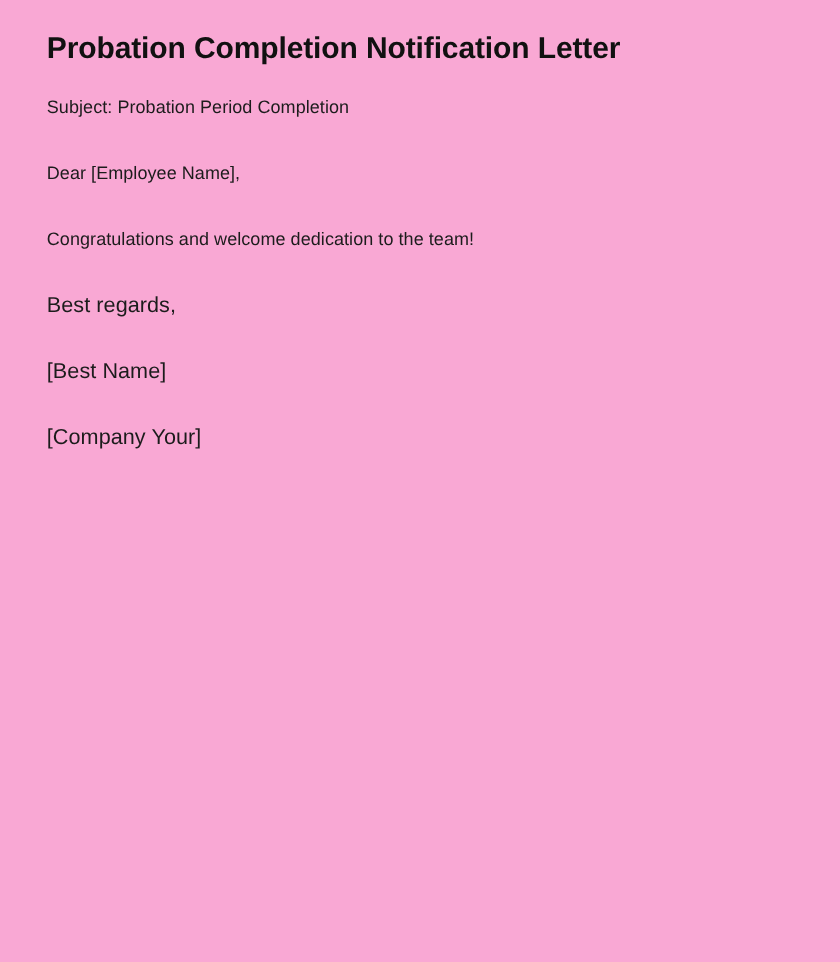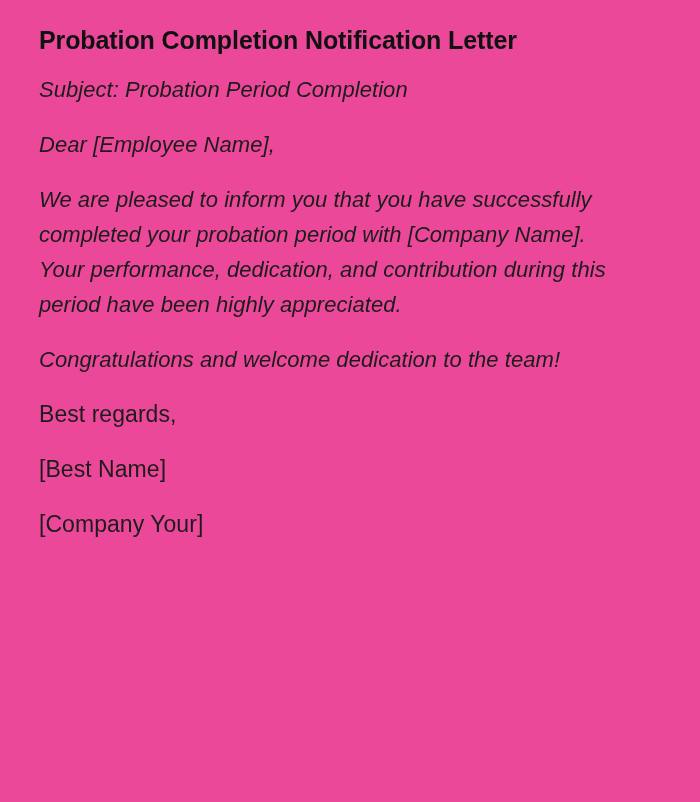--- a/index.html
+++ b/index.html
@@ -11,65 +11,63 @@
     width: 700px;
     height: 802px;
     font-family: "Liberation Sans", sans-serif;
     -webkit-font-smoothing: antialiased;
     overflow: hidden;
   }
   .page {
     box-sizing: border-box;
     width: 700px;
     height: 802px;
-    background: #ec4899;
+    background: #f9a8d4;
     padding: 24px 40px 0 39px;
   }
   .doc-title {
     font-size: 25px;
     font-weight: bold;
     color: #111111;
     letter-spacing: -0.1px;
     line-height: 32px;
     margin: 0 0 16px 0;
     white-space: nowrap;
   }
   .body-block {
     max-width: 588px;
   }
   .para {
-    font-size: 22px;
+    font-size: 15px;
     color: #1c1c1c;
     line-height: 35px;
     margin: 0 0 20px 0;
     letter-spacing: 0.05px;
-    font-style: italic;
   }
   .signoff-line {
-    font-size: 23px;
+    font-size: 18px;
     color: #1c1c1c;
     line-height: 35px;
     margin: 0 0 20px 0;
     letter-spacing: 0.05px;
   }
 </style>
 </head>
 <body>
 
 <div class="page">
 
   <h1 class="doc-title">Probation Completion Notification Letter</h1>
 
   <div class="body-block">
 
     <p class="para">Subject: Probation Period Completion</p>
 
     <p class="para">Dear [Employee Name],</p>
 
-    <p class="para">We are pleased to inform you that you have successfully completed your probation period with [Company Name]. Your performance, dedication, and contribution during this period have been highly appreciated.</p>
 
 
     <p class="para">Congratulations and welcome dedication to the team!</p>
 
     <p class="signoff-line">Best regards,</p>
 
     <p class="signoff-line">[Best Name]</p>
 
 
     <p class="signoff-line">[Company Your]</p>

